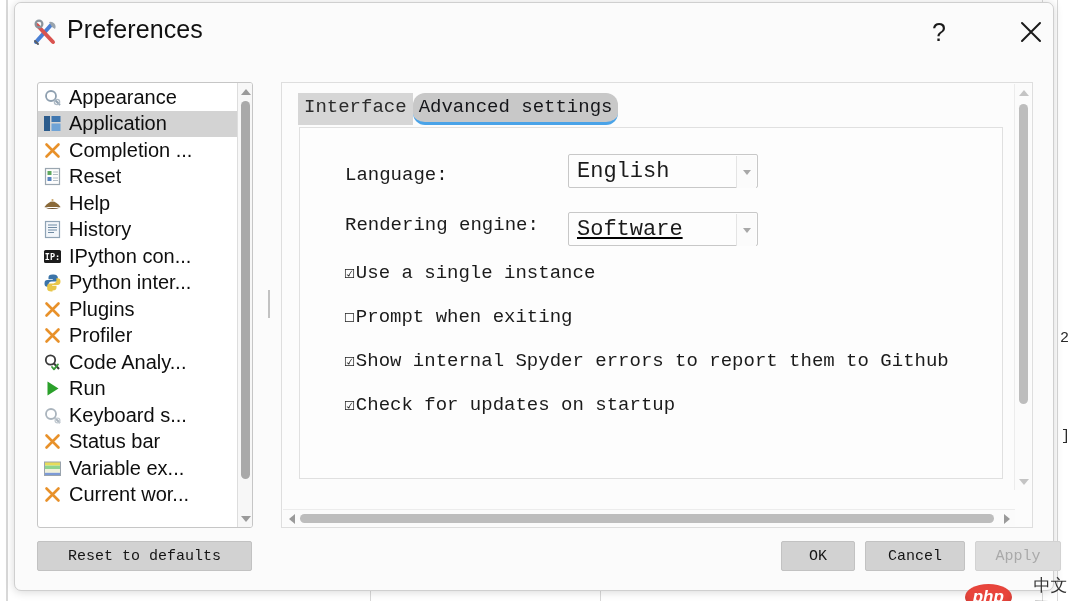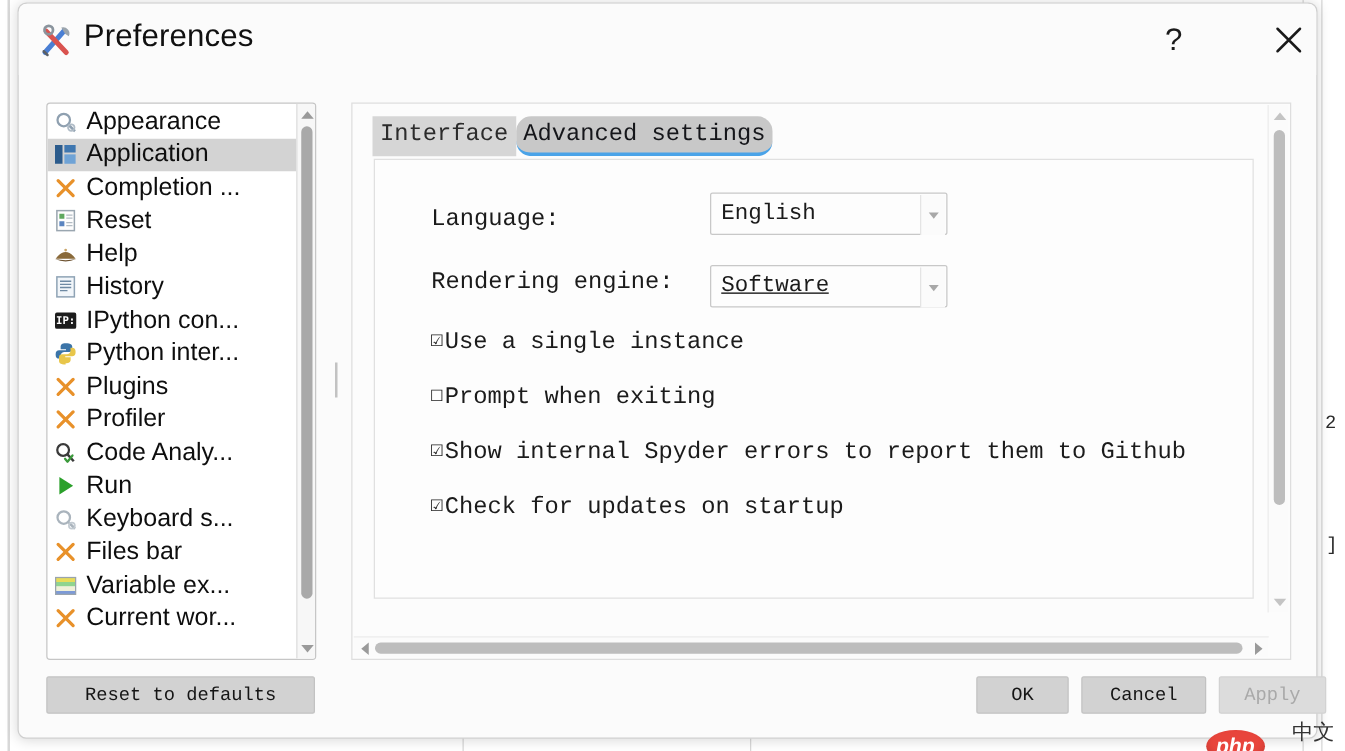--- a/index.html
+++ b/index.html
@@ -138,21 +138,21 @@
     position: absolute; display: flex; align-items: center;
     font-family: "Liberation Mono", monospace; font-size: 19px; color: #1b1b1b;
   }
   .frm-label { white-space: nowrap; }
   .combo {
     position: absolute; width: 190px; height: 34px;
     background: #fdfdfd; border: 1px solid #c8c8c8; border-radius: 2px;
     display: flex; align-items: center;
   }
   .combo .val {
-    font-family: "Liberation Mono", monospace; font-size: 18px; color: #1b1b1b;
+    font-family: "Liberation Mono", monospace; font-size: 22px; color: #1b1b1b;
     padding-left: 8px; white-space: nowrap; overflow: hidden;
   }
   .combo .cbtn {
     position: absolute; right: 1px; top: 1px; width: 20px; height: 32px;
     background: #fbfbfb; border-left: 1px solid #e4e4e4;
     display: flex; align-items: center; justify-content: center;
   }
   .cbtn .tri { border-left-width: 4px; border-right-width: 4px; }
   .cbtn .tri.down { border-top: 5px solid #a8a8a8; }
 
@@ -337,21 +337,21 @@
                   <circle cx="8" cy="8" r="5" fill="none" stroke="#aab4bd" stroke-width="1.8"></circle>
                   <path d="M12 12 l5 5" stroke="#aab4bd" stroke-width="2"></path>
                   <circle cx="14.5" cy="14.5" r="2.4" fill="none" stroke="#c2cad1" stroke-width="1.3"></circle>
                 </svg></span>
               <span class="side-label">Keyboard s...</span>
             </div>
             <div class="side-item">
               <span class="side-ico"><svg width="19" height="19" viewBox="0 0 19 19">
                   <path d="M3.5 3.5 L15.5 15.5 M15.5 3.5 L3.5 15.5" stroke="#e8912a" stroke-width="2.6" stroke-linecap="round"></path>
                 </svg></span>
-              <span class="side-label">Files bar</span>
+              <span class="side-label">Status bar</span>
             </div>
             <div class="side-item">
               <span class="side-ico"><svg width="19" height="19" viewBox="0 0 19 19">
                   <rect x="1.5" y="3" width="16" height="3.6" fill="#e8dc5a"></rect>
                   <rect x="1.5" y="6.6" width="16" height="3.6" fill="#8fd48f"></rect>
                   <rect x="1.5" y="10.2" width="16" height="3.6" fill="#f0f0d8"></rect>
                   <rect x="1.5" y="13.8" width="16" height="2.7" fill="#7d9ad6"></rect>
                   <rect x="1.5" y="3" width="16" height="13.5" fill="none" stroke="#9aa4ad" stroke-width="1"></rect>
                 </svg></span>
               <span class="side-label">Variable ex...</span>

